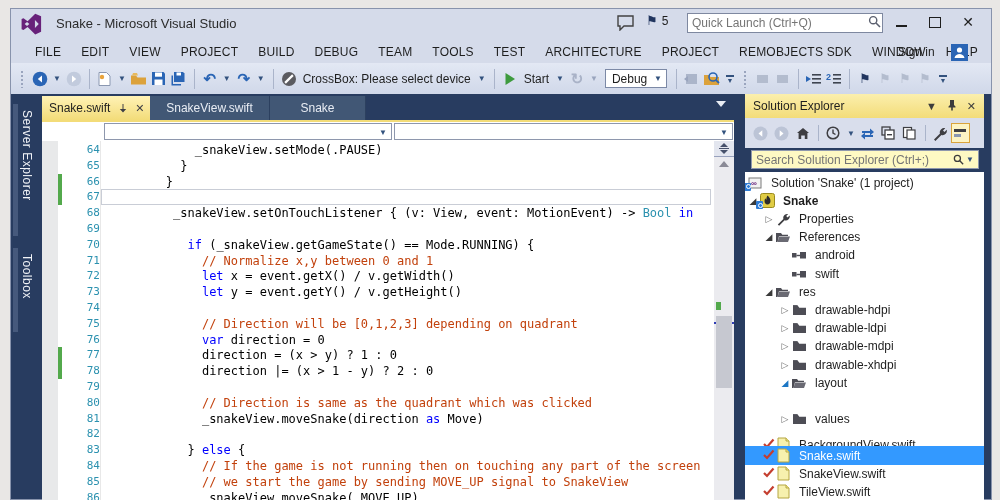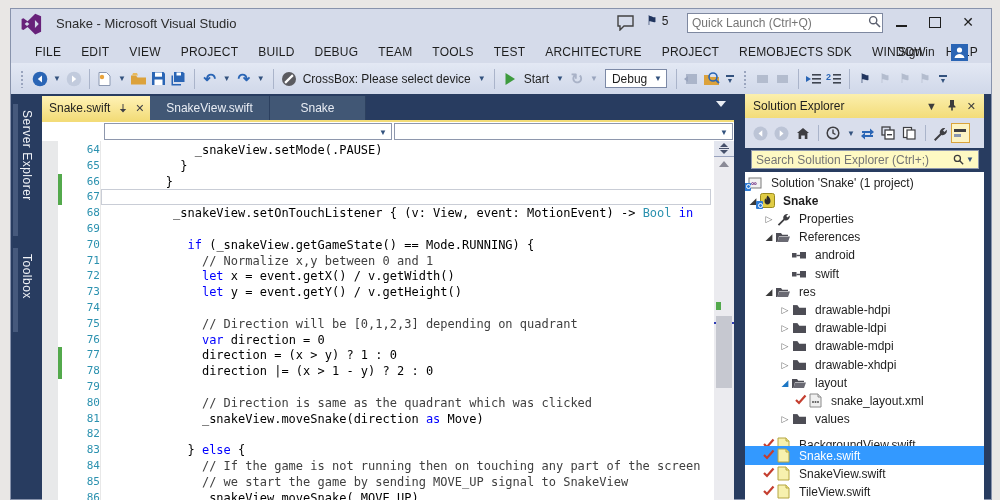--- a/index.html
+++ b/index.html
@@ -48,21 +48,21 @@
   #navbar{left:42px;top:122px;width:692px;height:19px;background:#fff;}
   .navcombo{position:absolute;top:1px;height:17px;background:#fff;border:1px solid #8E97AD;box-sizing:border-box;}
   .navcombo .cc{position:absolute;right:4px;top:4px;font-size:8px;color:#33527E;}
   #codearea{left:42px;top:141px;width:672px;height:359px;background:#fff;overflow:hidden;}
   #bpmargin{left:42px;top:141px;width:16px;height:359px;background:#E8E9EA;}
   #numsep{left:100px;top:141px;width:1px;height:359px;background:#E8E8E8;}
   .codeline{left:46px;width:672px;height:16px;}
   .codeline .num{position:absolute;left:20px;top:1px;width:34px;text-align:right;
                  font-family:"DejaVu Sans Mono",monospace;font-size:11px;color:#2B91AF;}
   .codeline .txt{position:absolute;left:62px;top:1px;font-family:"DejaVu Sans Mono",monospace;font-size:12px;white-space:pre;color:#000;}
-  .sp{color:#000;} .sk{color:#0000FF;} .st{color:#2B91AF;} .sc{color:#404040;}
+  .sp{color:#000;} .sk{color:#0000FF;} .st{color:#2B91AF;} .sc{color:#c2410c;}
   .chgbar{left:58px;width:4px;background:#53A94C;}
   #curline{left:101px;width:610px;height:16px;border:1px solid #C9CDD6;background:#fff;box-sizing:border-box;}
   
   #vscroll{left:714px;top:141px;width:20px;height:359px;background:#EBEBEF;}
   #vsplitbtn{left:714px;top:141px;width:20px;height:16px;background:#E3E6EF;border-bottom:1px solid #98A2BD;box-sizing:border-box;
              display:flex;flex-direction:column;align-items:center;justify-content:center;}
   #vsplitbtn .ln{width:10px;height:1px;background:#47516B;margin:1px 0;}
   .mini-tri-up{width:0;height:0;border-left:4px solid transparent;border-right:4px solid transparent;border-bottom:4px solid #47516B;}
   .mini-tri-dn{width:0;height:0;border-left:4px solid transparent;border-right:4px solid transparent;border-top:4px solid #47516B;}
   #vup{left:714px;top:158px;width:20px;height:12px;display:flex;align-items:center;justify-content:center;}
@@ -665,36 +665,20 @@
         <span style="display: inline-block; width: 34px;"></span>
         <span class="slot arr-expblue">◢</span>
         <span class="ticon">
           <svg width="16" height="12" viewBox="0 0 16 12">
             <path d="M1 2h5l1.3 1.8H13V5H4L2.5 11H1z" fill="#4D4D55"></path>
             <path d="M4 5.5h11L13 11H2.5z" fill="#6A6A73"></path>
           </svg>
         </span>
         <span class="lbl">layout</span>
       </div>
-      <div class="trow" style="top: 219.4px;">
-        <span style="display: inline-block; width: 50px;"></span>
-        <span class="slot"><svg width="12" height="11" viewBox="0 0 12 11">
-            <path d="M1 6 4 9 10.5 1.5" fill="none" stroke="#C43E2F" stroke-width="2.2"></path>
-          </svg></span>
-        <span class="ticon">
-          <svg width="13" height="15" viewBox="0 0 13 15">
-            <path d="M1 1h8l3 3v10H1z" fill="#EFEFEF" stroke="#8A8A8A"></path>
-            <path d="M9 1v3h3" fill="#E0E0E0" stroke="#8A8A8A"></path>
-            <circle cx="4" cy="9" r="1" fill="#555"></circle>
-            <circle cx="6.5" cy="9" r="1" fill="#555"></circle>
-            <circle cx="9" cy="9" r="1" fill="#555"></circle>
-          </svg>
-        </span>
-        <span class="lbl">snake_layout.xml</span>
-      </div>
       <div class="trow" style="top: 237.6px;">
         <span style="display: inline-block; width: 34px;"></span>
         <span class="slot arr-col">▷</span>
         <span class="ticon">
           <svg width="15" height="12" viewBox="0 0 15 12">
             <path d="M1 2h5l1.3 1.8H14V11H1z" fill="#4D4D55"></path>
             <path d="M1 2V1h4.4l.6 1z" fill="#5E5E66"></path>
           </svg>
         </span>
         <span class="lbl">values</span>

